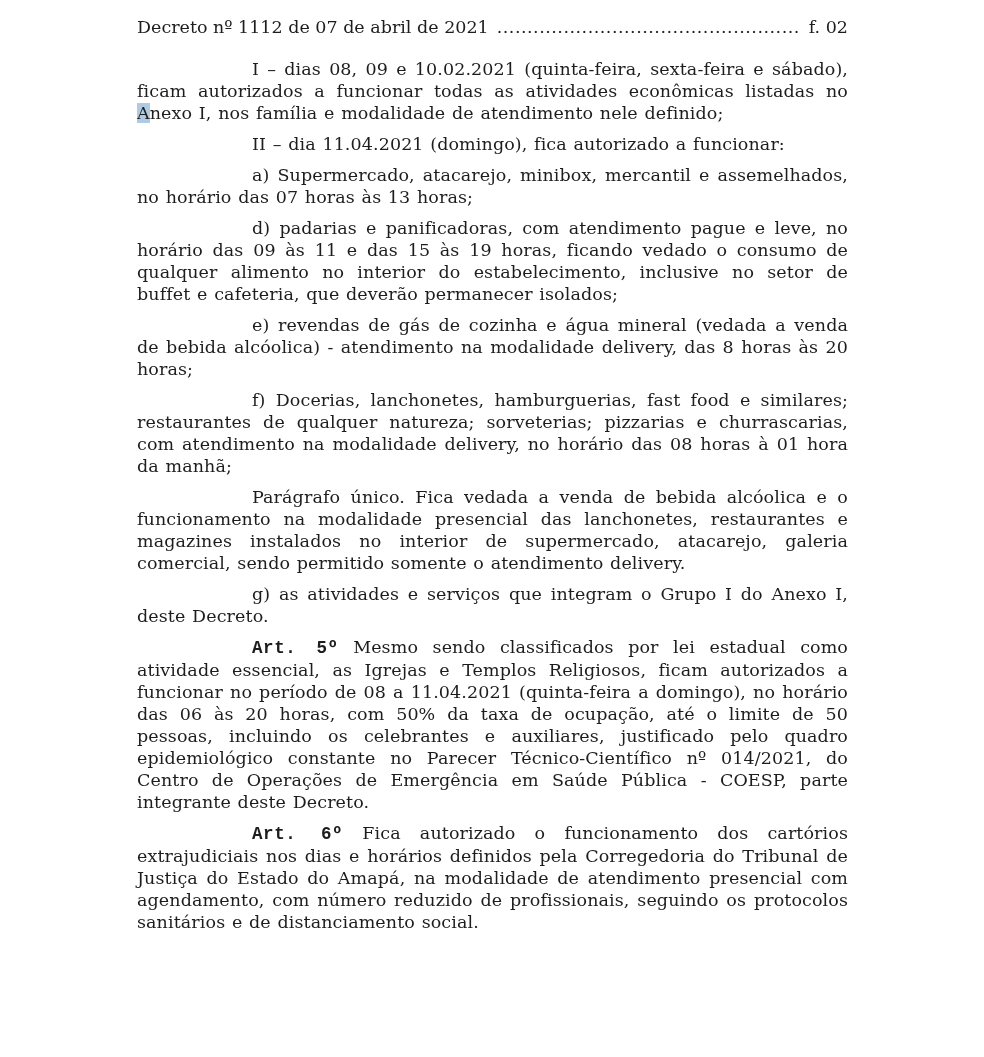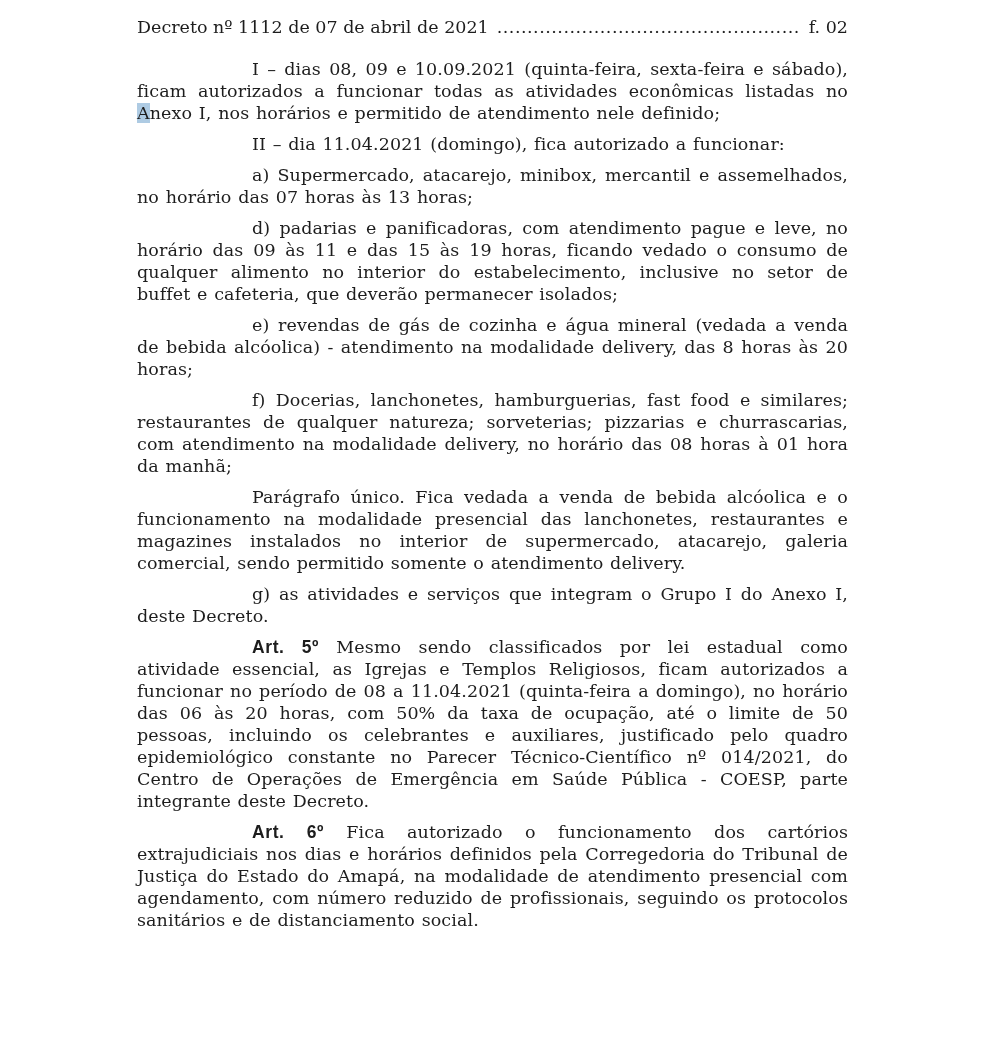--- a/index.html
+++ b/index.html
@@ -46,40 +46,40 @@
   }
   .para {
     margin: 0 0 9px 0;
     text-align: justify;
     text-indent: 115px;
     line-height: 22px;
     word-spacing: 1px;
     letter-spacing: 0.1px;
   }
   .art-lead {
-    font-family: Liberation Sans, sans-serif;
+    font-family: Liberation Mono, monospace;
     font-weight: bold;
     letter-spacing: 0.6px;
   }
   .hl {
     background-color: #aecbe3;
   }
 </style>
 </head>
 <body>
 
 <div class="page">
 
   <div class="doc-header">
     <span class="doc-title">Decreto nº 1112 de 07 de abril de 2021</span>
     <span class="dot-leader">..............................................................................</span>
     <span class="page-ref">f. 02</span>
   </div>
 
-  <p class="para"><span>I – dias 08, 09 e 10.09.2021 (quinta-feira, sexta-feira e sábado), ficam autorizados a funcionar todas as atividades econômicas listadas no </span><span class="hl" style="background-color: rgb(174, 203, 227);">A</span><span>nexo I, nos horários e permitido de atendimento nele definido;</span></p>
+  <p class="para"><span>I – dias 08, 09 e 10.02.2021 (quinta-feira, sexta-feira e sábado), ficam autorizados a funcionar todas as atividades econômicas listadas no </span><span class="hl" style="background-color: rgb(174, 203, 227);">A</span><span>nexo I, nos família e modalidade de atendimento nele definido;</span></p>
 
   <p class="para">II – dia 11.04.2021 (domingo), fica autorizado a funcionar:</p>
 
   <p class="para">a) Supermercado, atacarejo, minibox, mercantil e assemelhados, no horário das 07 horas às 13 horas;</p>
 
 
 
   <p class="para">d) padarias e panificadoras, com atendimento pague e leve, no horário das 09 às 11 e das 15 às 19 horas, ficando vedado o consumo de qualquer alimento no interior do estabelecimento, inclusive no setor de buffet e cafeteria, que deverão permanecer isolados;</p>
 
   <p class="para">e) revendas de gás de cozinha e água mineral (vedada a venda de bebida alcóolica) - atendimento na modalidade delivery, das 8 horas às 20 horas;</p>

